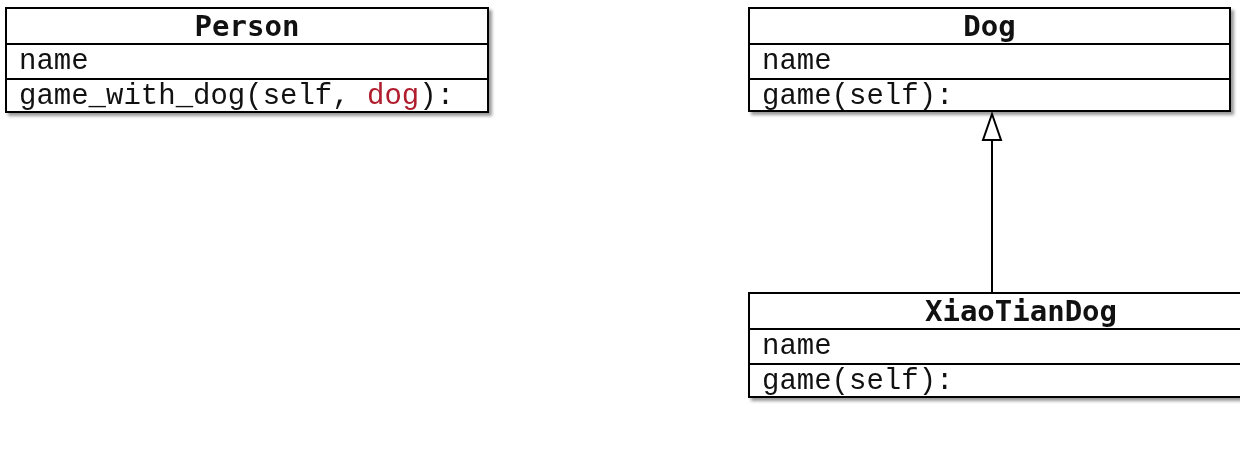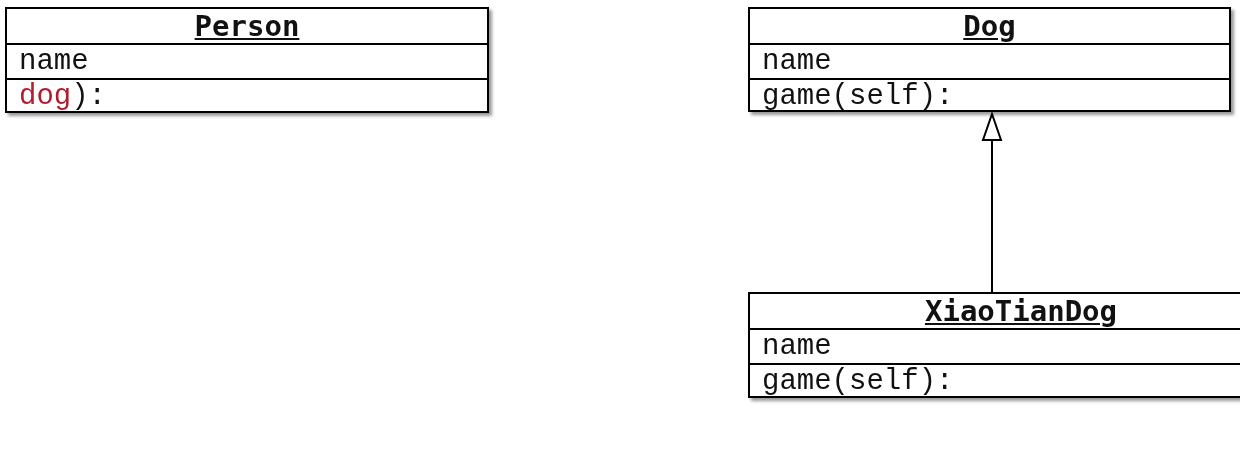--- a/index.html
+++ b/index.html
@@ -36,21 +36,20 @@
 
   .class-header {
     flex: 1 1 0;
     display: flex;
     align-items: center;
     justify-content: center;
     font-weight: bold;
     font-size: 29px;
     letter-spacing: 0;
     white-space: pre;
-    text-decoration: underline;
   }
   .class-row {
     flex: 1 1 0;
     display: flex;
     align-items: center;
     border-top: 2px solid #000000;
     padding-left: 12px;
     font-size: 29px;
     white-space: pre;
     font-family: Liberation Mono, monospace;
@@ -67,21 +66,21 @@
   }
 </style>
 </head>
 <body>
 
 <div class="canvas">
 
   <div class="class-box box-person">
     <div class="class-header">Person</div>
     <div class="class-row"><span>name</span></div>
-    <div class="class-row"><span class="param">dog</span><span>):</span></div>
+    <div class="class-row"><span>game_with_dog(self, </span><span class="param">dog</span><span>):</span></div>
   </div>
 
   <div class="class-box box-dog">
     <div class="class-header">Dog</div>
     <div class="class-row"><span>name</span></div>
     <div class="class-row"><span>game(self):</span></div>
   </div>
 
   <div class="class-box box-xiaotiandog">
     <div class="class-header">XiaoTianDog</div>

